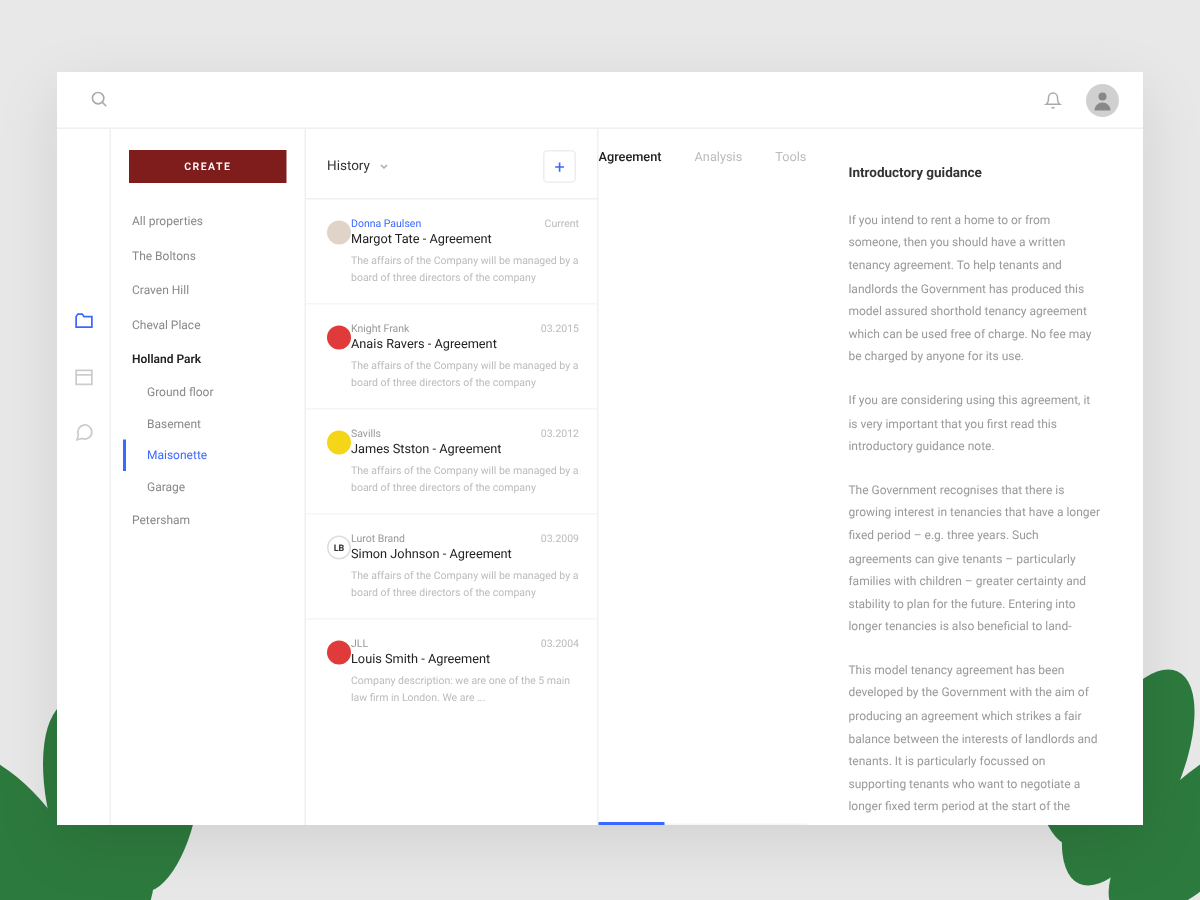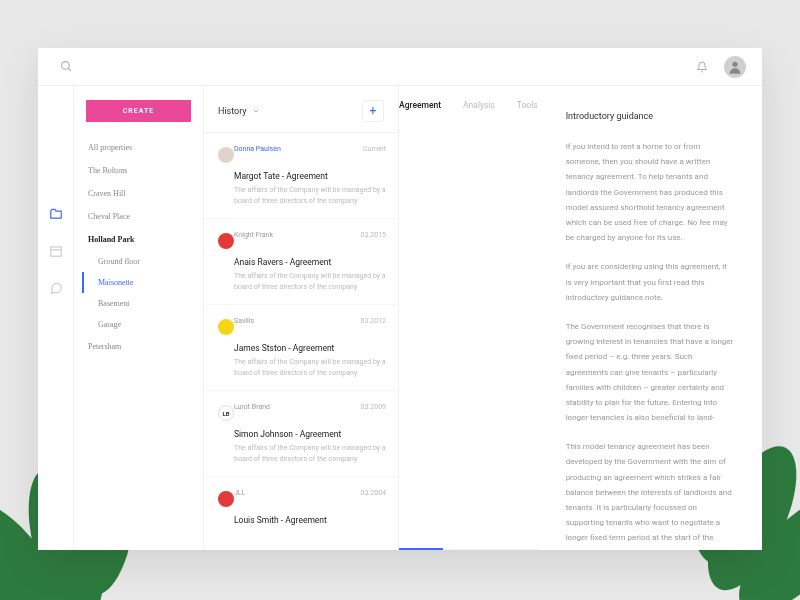--- a/index.html
+++ b/index.html
@@ -88,34 +88,33 @@
 .sidebar {
   width: 130px;
   border-right: 1px solid #f0f0f0;
   padding: 14px 0;
   flex-shrink: 0;
   overflow-y: auto;
 }
 .create-btn {
   margin: 0 12px 14px;
   padding: 7px 0;
-  background: #ec4899;
+  background: #7f1d1d;
   color: #fff;
   text-align: center;
   font-size: 7px;
   font-weight: 600;
   letter-spacing: 1px;
   cursor: pointer;
 }
 .nav-item {
   padding: 7px 14px;
   font-size: 8px;
   color: #888;
   cursor: pointer;
-  font-family: Liberation Serif, serif;
 }
 .nav-item.parent-active {
   color: #222;
   font-weight: 600;
 }
 .nav-sub {
   padding-left: 10px;
 }
 .nav-sub .nav-item { padding: 6px 14px; font-size: 8px; }
 .nav-sub .nav-item.active {
@@ -183,21 +182,21 @@
 }
 .hist-content { flex: 1; min-width: 0; }
 .hist-top {
   display: flex;
   justify-content: space-between;
   align-items: baseline;
 }
 .hist-company { font-size: 7px; color: #999; }
 .hist-company.highlight { color: #3b68ff; }
 .hist-date { font-size: 7px; color: #bbb; margin-left: 12px; }
-.hist-title { font-size: 8.5px; color: #222; margin: 18px 0 4px; }
+.hist-title { font-size: 8.5px; color: #222; margin: 2px 0 4px; }
 .hist-desc { font-size: 7px; color: #bbb; line-height: 1.5; }
 .content {
   flex: 1;
   display: flex;
   flex-direction: row;
   overflow: hidden;
 }
 .tabs {
   display: flex;
   gap: 22px;
@@ -230,21 +229,21 @@
   overflow: hidden;
   padding: 22px 28px;
   font-size: 8px;
   color: #999;
   line-height: 1.9;
 }
 .content-body h4 {
   font-size: 9px;
   color: #333;
   margin-bottom: 14px;
-  font-weight: 400;
+  font-weight: 700;
 }
 .content-body p { margin-bottom: 14px; }
 </style>
 </head>
 <body>
 
 <svg class="leaf-bg" viewBox="0 0 200 200">
   <g fill="#2d7a3e">
     <ellipse cx="80" cy="130" rx="25" ry="60" transform="rotate(-35 80 130)"></ellipse>
     <ellipse cx="120" cy="110" rx="25" ry="60" transform="rotate(-15 120 110)"></ellipse>
@@ -308,22 +307,22 @@
     <div class="sidebar">
       <div class="create-btn">CREATE</div>
       <div id="nav-root">
           <div class="nav-item">All properties</div>
           <div class="nav-item">The Boltons</div>
           <div class="nav-item">Craven Hill</div>
           <div class="nav-item">Cheval Place</div>
           <div class="nav-item parent-active">Holland Park</div>
           <div class="nav-sub">
             <div class="nav-item">Ground floor</div>
+            <div class="nav-item">Basement</div>
             <div class="nav-item active">Maisonette</div>
-            <div class="nav-item">Basement</div>
             <div class="nav-item">Garage</div>
           </div>
           <div class="nav-item">Petersham</div>
         </div>
     </div>
 
     <div class="history-col">
       <div class="history-header">
         <div class="history-title">
           <span>History</span>
@@ -380,20 +379,21 @@
             </div>
           </div>
           <div class="hist-item">
             <div class="hist-logo" style="background: rgb(224, 58, 58); color: rgb(255, 255, 255); border: none;"></div>
             <div class="hist-content">
               <div class="hist-top">
                 <span class="hist-company">JLL</span>
                 <span class="hist-date">03.2004</span>
               </div>
               <div class="hist-title">Louis Smith - Agreement</div>
+              <div class="hist-desc">Company description: we are one of the 5 main law firm in London. We are ...</div>
             </div>
           </div>
         </div>
     </div>
 
     <div class="content">
       <div class="tabs" id="tabs">
           <div class="tab active">Agreement</div>
           <div class="tab">Analysis</div>
           <div class="tab">Tools</div>

